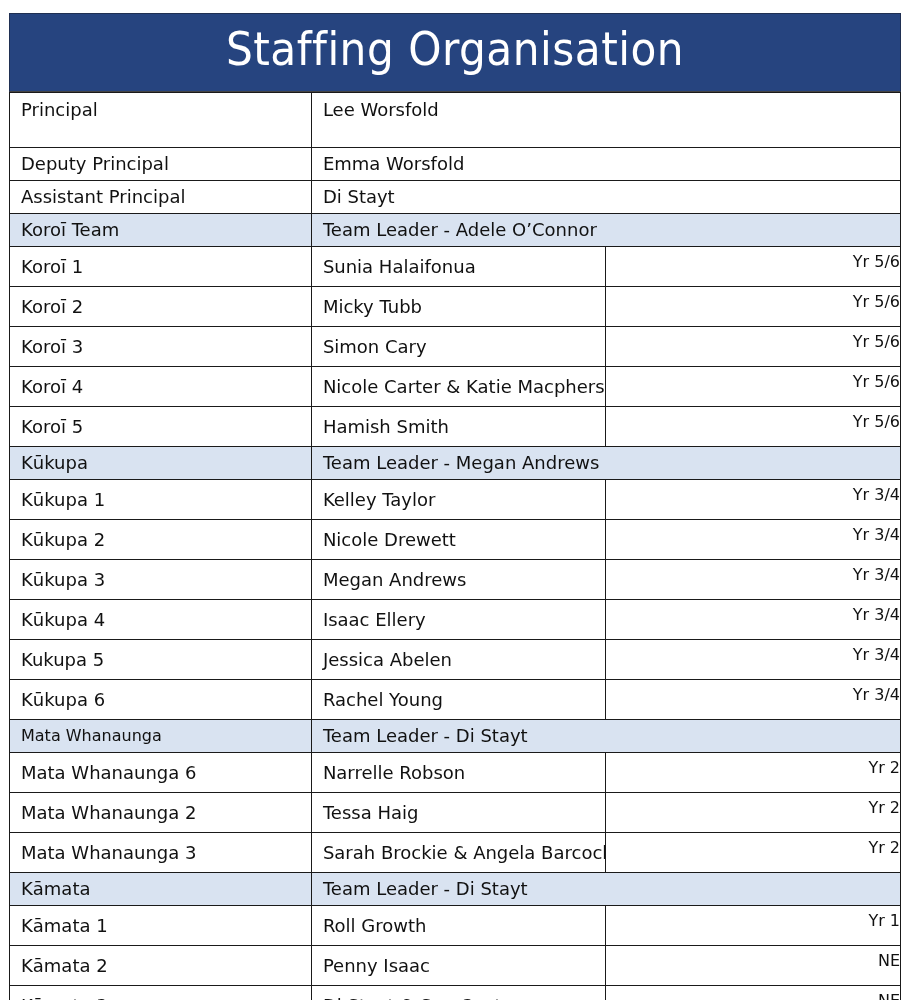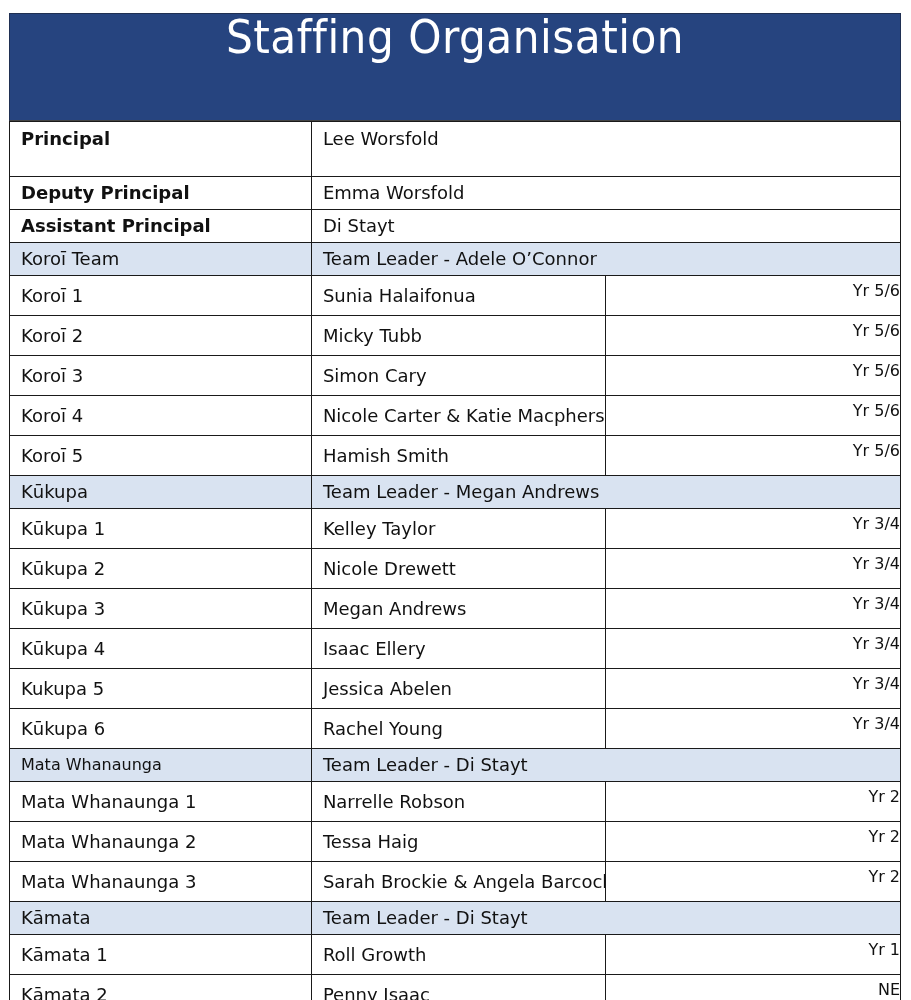--- a/index.html
+++ b/index.html
@@ -15,26 +15,27 @@
     font-family: "DejaVu Sans", sans-serif;
     color: #111111;
   }
   .sheet {
     position: absolute;
     left: 9px;
     top: 13px;
     width: 892px;
   }
   .title-bar {
-    height: 108px;
+    height: 79px;
     background: #26447f;
     border: 1px solid #1f2f52;
     border-bottom: 1px solid #444;
     box-sizing: border-box;
     display: flex;
+    align-items: center;
     justify-content: center;
   }
   .title-bar h1 {
     margin: 0;
     color: #ffffff;
     font-family: "DejaVu Sans", sans-serif;
     font-weight: normal;
     font-size: 46px;
     letter-spacing: 0.5px;
     transform: scaleX(0.92);
@@ -53,21 +54,21 @@
     height: 32px;
     vertical-align: middle;
     white-space: nowrap;
     overflow: hidden;
     line-height: 1;
   }
   td.c1 { width: 235px; }
   td.c2 { width: 470px; }
   td.c3 { width: 153px; }
   tr.tall td { height: 46px; vertical-align: top; padding-top: 8px; }
-  tr.role td.c1 { font-weight: bold; }
+  tr.role td.c1 { font-weight: normal; }
   tr.team td { background: #d9e3f1; font-weight: normal; }
   tr.team td.small { font-size: 16px; margin-top: 47px; }
   td.yr { font-size: 16px; vertical-align: top; padding-top: 7px; text-align: right; }
 </style>
 </head>
 <body>
 
 <div class="sheet">
   <div class="title-bar">
     <h1>Staffing Organisation</h1>
@@ -147,21 +148,21 @@
         <tr>
           <td class="c1">Kūkupa 6</td>
           <td class="c2">Rachel Young</td>
           <td class="c3 yr">Yr 3/4</td>
         </tr>
         <tr class="team">
           <td class="c1 small">Mata Whanaunga</td>
           <td class="c2" colspan="2">Team Leader - Di Stayt</td>
         </tr>
         <tr>
-          <td class="c1">Mata Whanaunga 1</td>
+          <td class="c1">Mata Whanaunga 6</td>
           <td class="c2">Narrelle Robson</td>
           <td class="c3 yr">Yr 2</td>
         </tr>
         <tr>
           <td class="c1">Mata Whanaunga 2</td>
           <td class="c2">Tessa Haig</td>
           <td class="c3 yr">Yr 2</td>
         </tr>
         <tr>
           <td class="c1">Mata Whanaunga 3</td>

